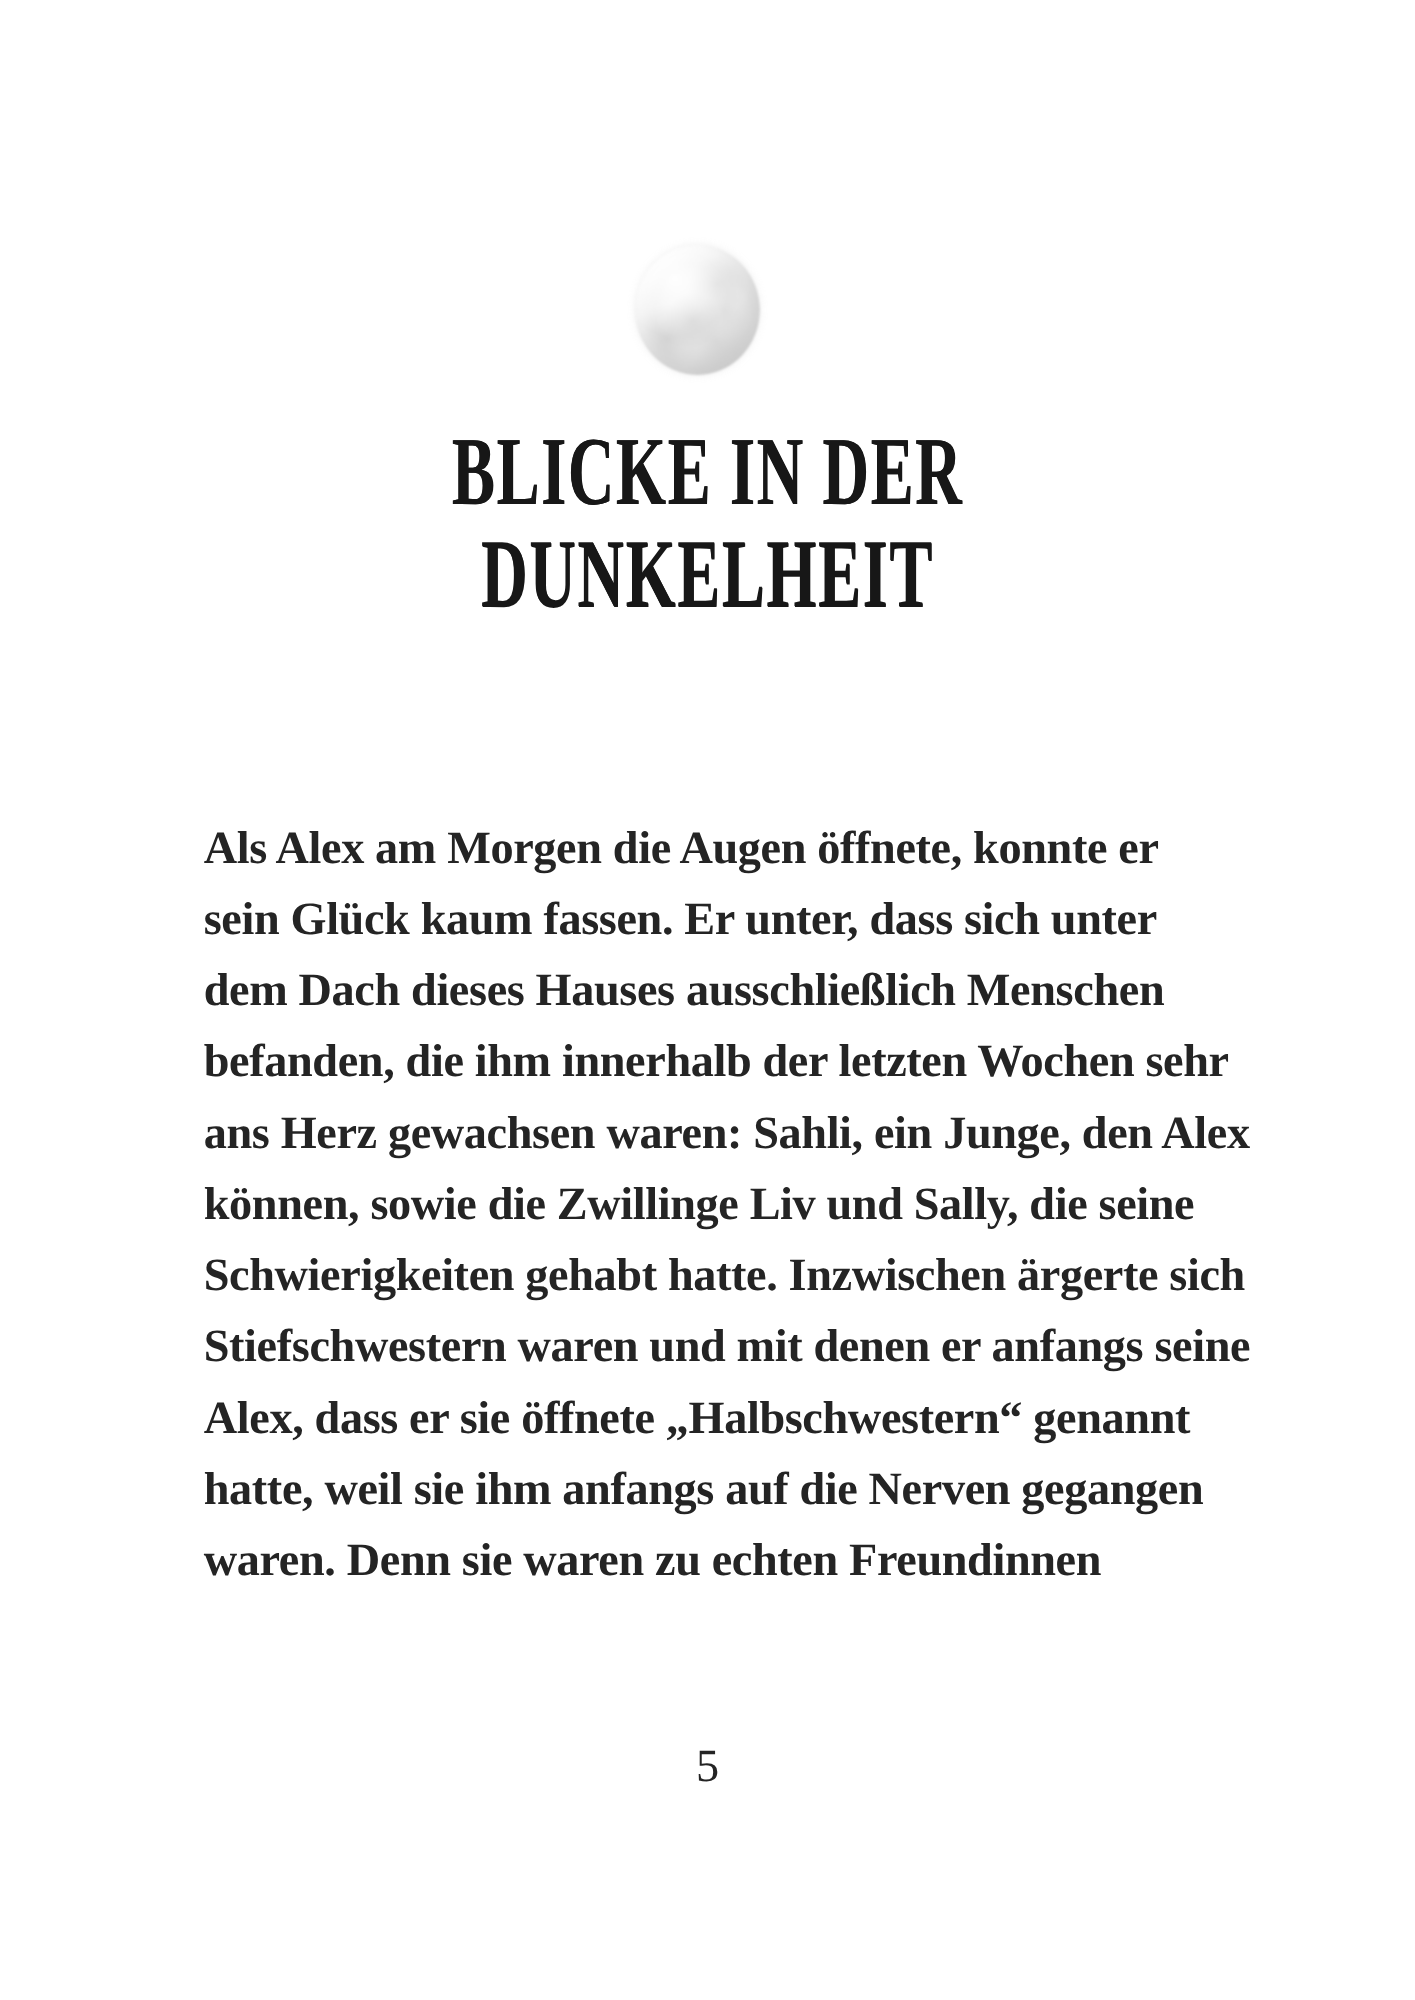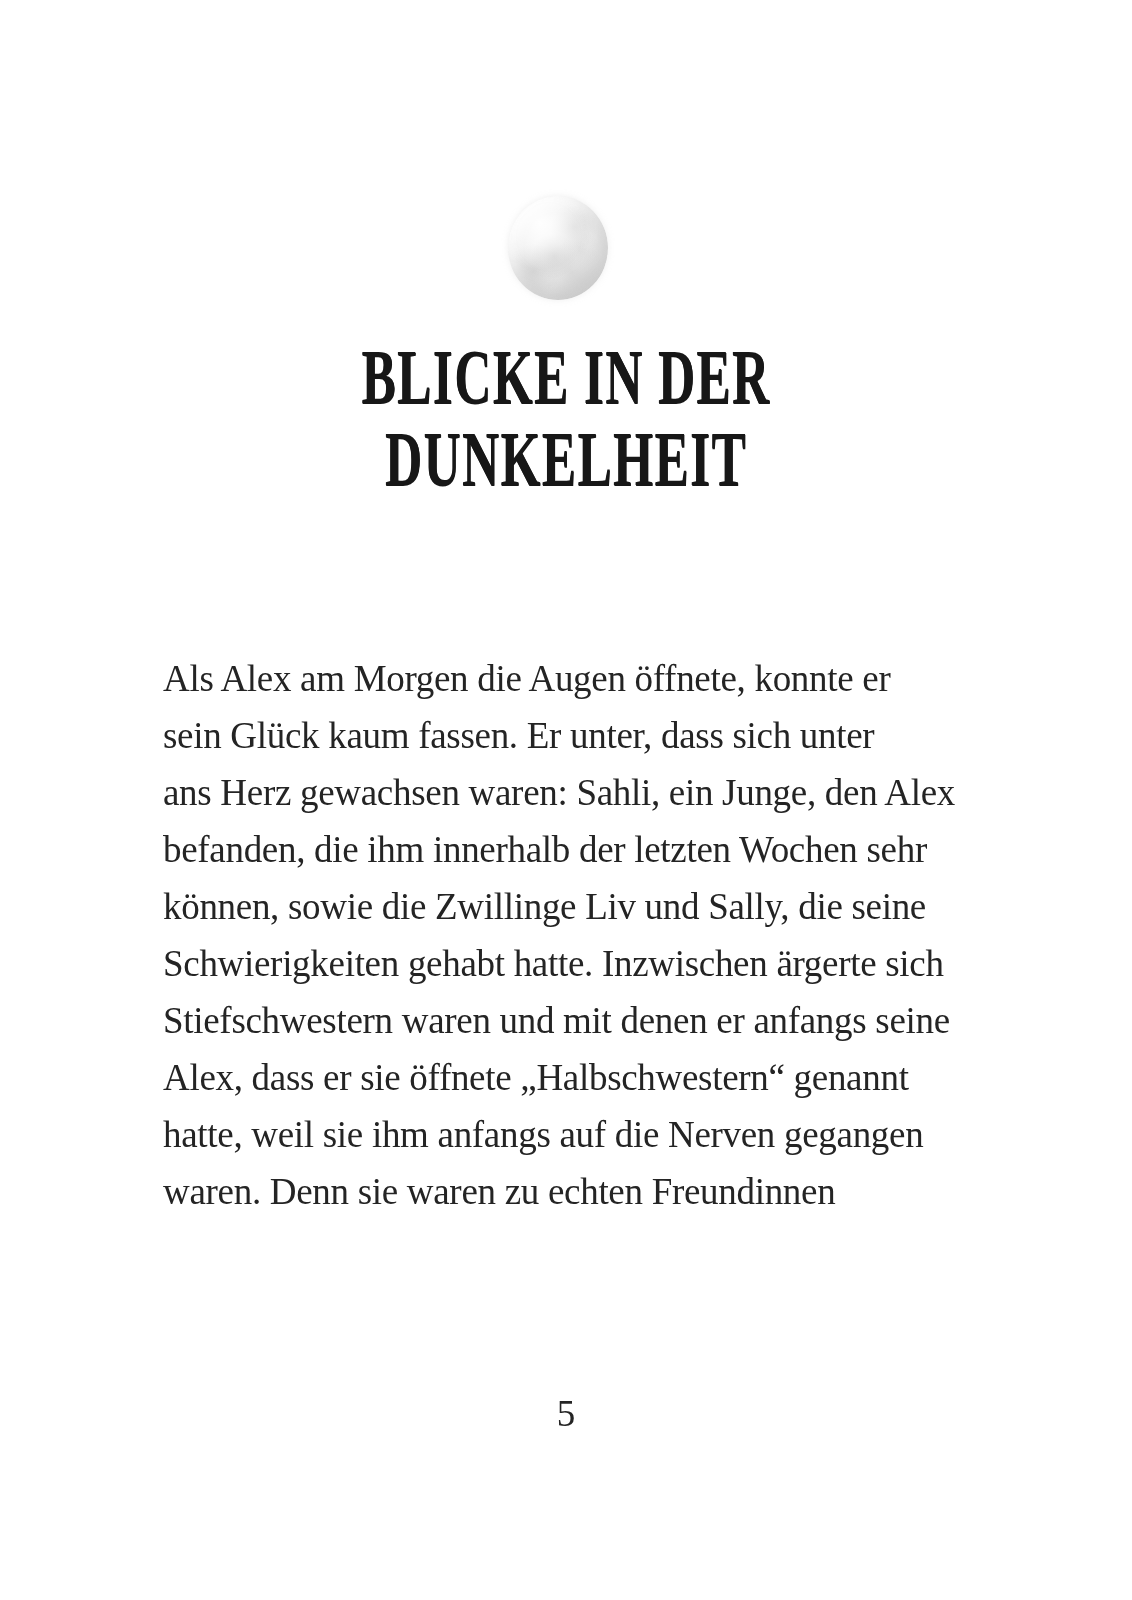--- a/index.html
+++ b/index.html
@@ -66,20 +66,21 @@
     left: 163px;
     top: 650px;
     width: 810px;
     color: #242424;
   }
   .body-line {
     font-size: 37px;
     line-height: 57px;
     white-space: nowrap;
     letter-spacing: -0.3px;
+    font-weight: bold;
   }
 
   
   .page-number {
     position: absolute;
     top: 1392px;
     left: 0;
     width: 1132px;
     text-align: center;
     font-size: 37px;
@@ -94,22 +95,23 @@
   <div class="moon"></div>
 
   <h1 class="chapter-title" style="margin:0; font-weight:bold;">
     <div class="title-line">BLICKE IN DER</div>
     <div class="title-line">DUNKELHEIT</div>
   </h1>
 
   <div class="body-text">
     <div class="body-line">Als Alex am Morgen die Augen öffnete, konnte er</div>
     <div class="body-line">sein Glück kaum fassen. Er unter, dass sich unter</div>
+    <div class="body-line">dem Dach dieses Hauses ausschließlich Menschen</div>
+    <div class="body-line">befanden, die ihm innerhalb der letzten Wochen sehr</div>
     <div class="body-line">ans Herz gewachsen waren: Sahli, ein Junge, den Alex</div>
-    <div class="body-line">befanden, die ihm innerhalb der letzten Wochen sehr</div>
     <div class="body-line">können, sowie die Zwillinge Liv und Sally, die seine</div>
     <div class="body-line">Schwierigkeiten gehabt hatte. Inzwischen ärgerte sich</div>
     <div class="body-line">Stiefschwestern waren und mit denen er anfangs seine</div>
     <div class="body-line">Alex, dass er sie öffnete „Halbschwestern“ genannt</div>
     <div class="body-line">hatte, weil sie ihm anfangs auf die Nerven gegangen</div>
     <div class="body-line">waren. Denn sie waren zu echten Freundinnen</div>
   </div>
 
   <div class="page-number">5</div>
 

